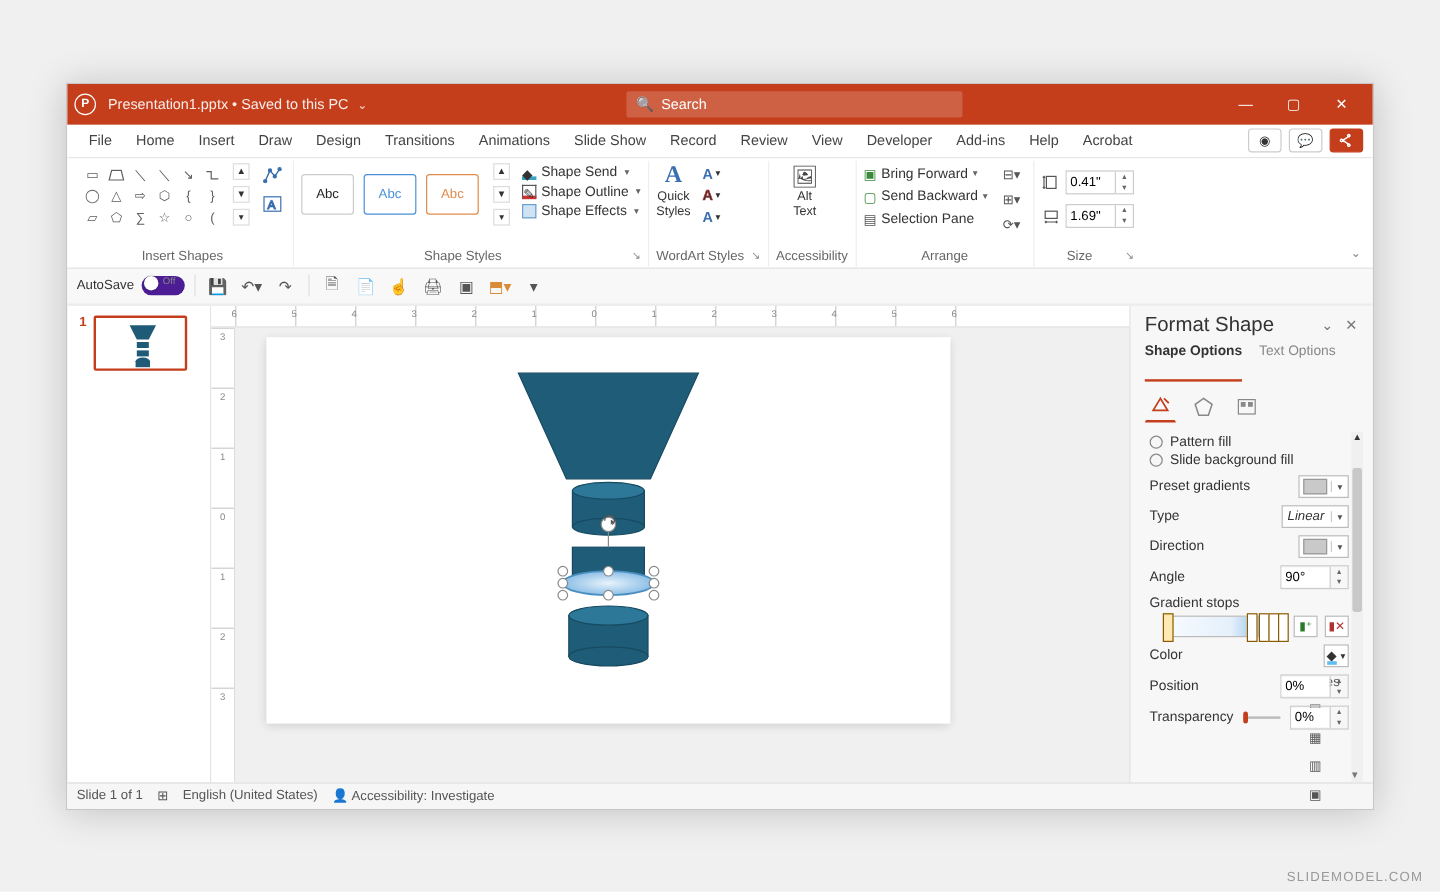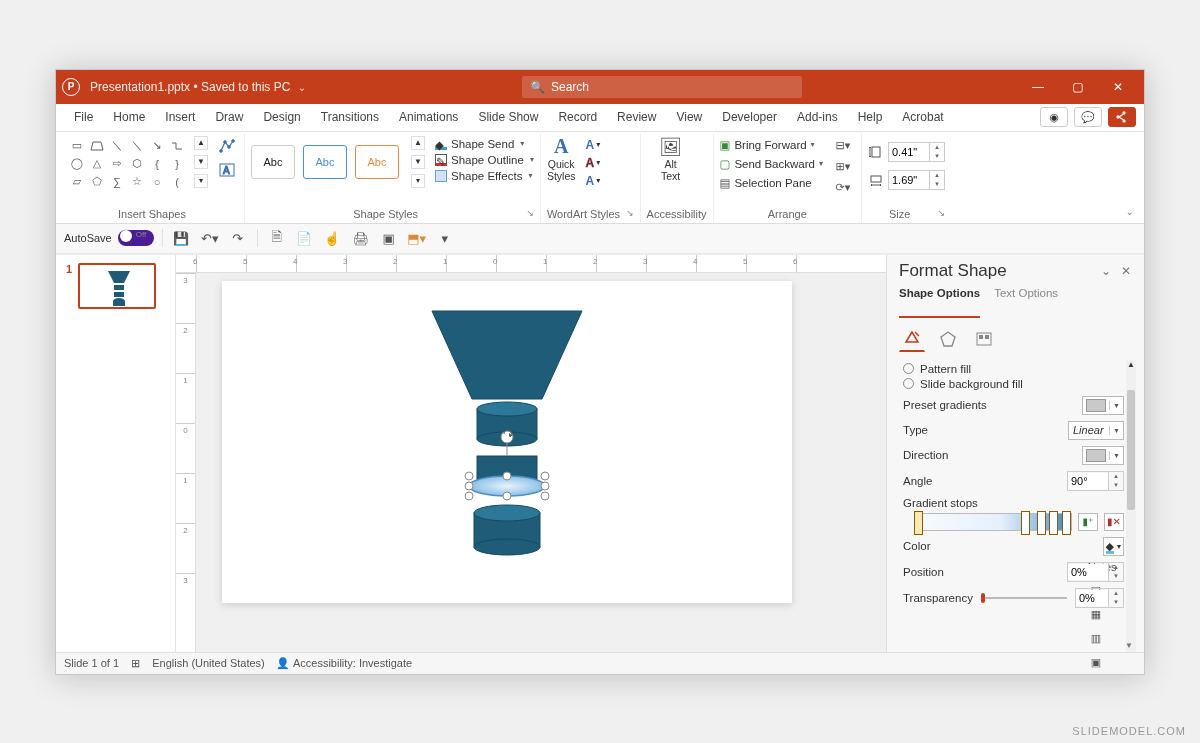--- a/index.html
+++ b/index.html
@@ -176,21 +176,21 @@
   .ruler-h .t{flex:0 0 50px;text-align:center;border-left:1px solid #ccc;height:100%;position:relative;}
   .ruler-h .t span{position:absolute;left:-4px;top:2px;}
   .canvas-row{flex:1;display:flex;overflow:hidden;}
   .ruler-v{width:20px;background:#fff;border-right:1px solid #ddd;position:relative;}
   .ruler-v .t{height:50px;border-top:1px solid #ccc;font-size:8px;color:#888;text-align:center;padding-top:2px;}
   .slide-stage{flex:1;display:flex;align-items:flex-start;justify-content:flex-start;padding:8px 0 0 26px;}
   .slide{width:570px;height:322px;background:#fff;box-shadow:0 2px 8px rgba(0,0,0,.15);position:relative;}
   .slide svg{position:absolute;}
 
   
-  .format-pane{width:258px;border-left:1px solid #dedede;background:#f7f7f7;display:flex;flex-direction:column;padding:6px 8px 0 12px;}
+  .format-pane{width:203px;border-left:1px solid #dedede;background:#f7f7f7;display:flex;flex-direction:column;padding:6px 8px 0 12px;}
   .fp-header{display:flex;align-items:center;margin-bottom:6px;}
   .fp-title{font-size:17px;color:#333;font-weight:400;flex:1;}
   .fp-header .ctl{width:20px;height:20px;display:flex;align-items:center;justify-content:center;color:#777;font-size:12px;}
   .fp-tabs{display:flex;gap:14px;font-size:11.5px;margin-bottom:8px;}
   .fp-tabs .t{color:#888;padding-bottom:17px;}
   .fp-tabs .t.active{color:#333;font-weight:600;border-bottom:2px solid #c43e1c;}
   .fp-icons{display:flex;gap:10px;margin-bottom:8px;}
   .fp-icons .i{width:26px;height:26px;border:1px solid transparent;display:flex;align-items:center;justify-content:center;}
   .fp-icons .i.active{border-bottom:2px solid #c43e1c;}
   .fp-body{flex:1;overflow:hidden;font-size:11.5px;color:#333;position:relative;}

